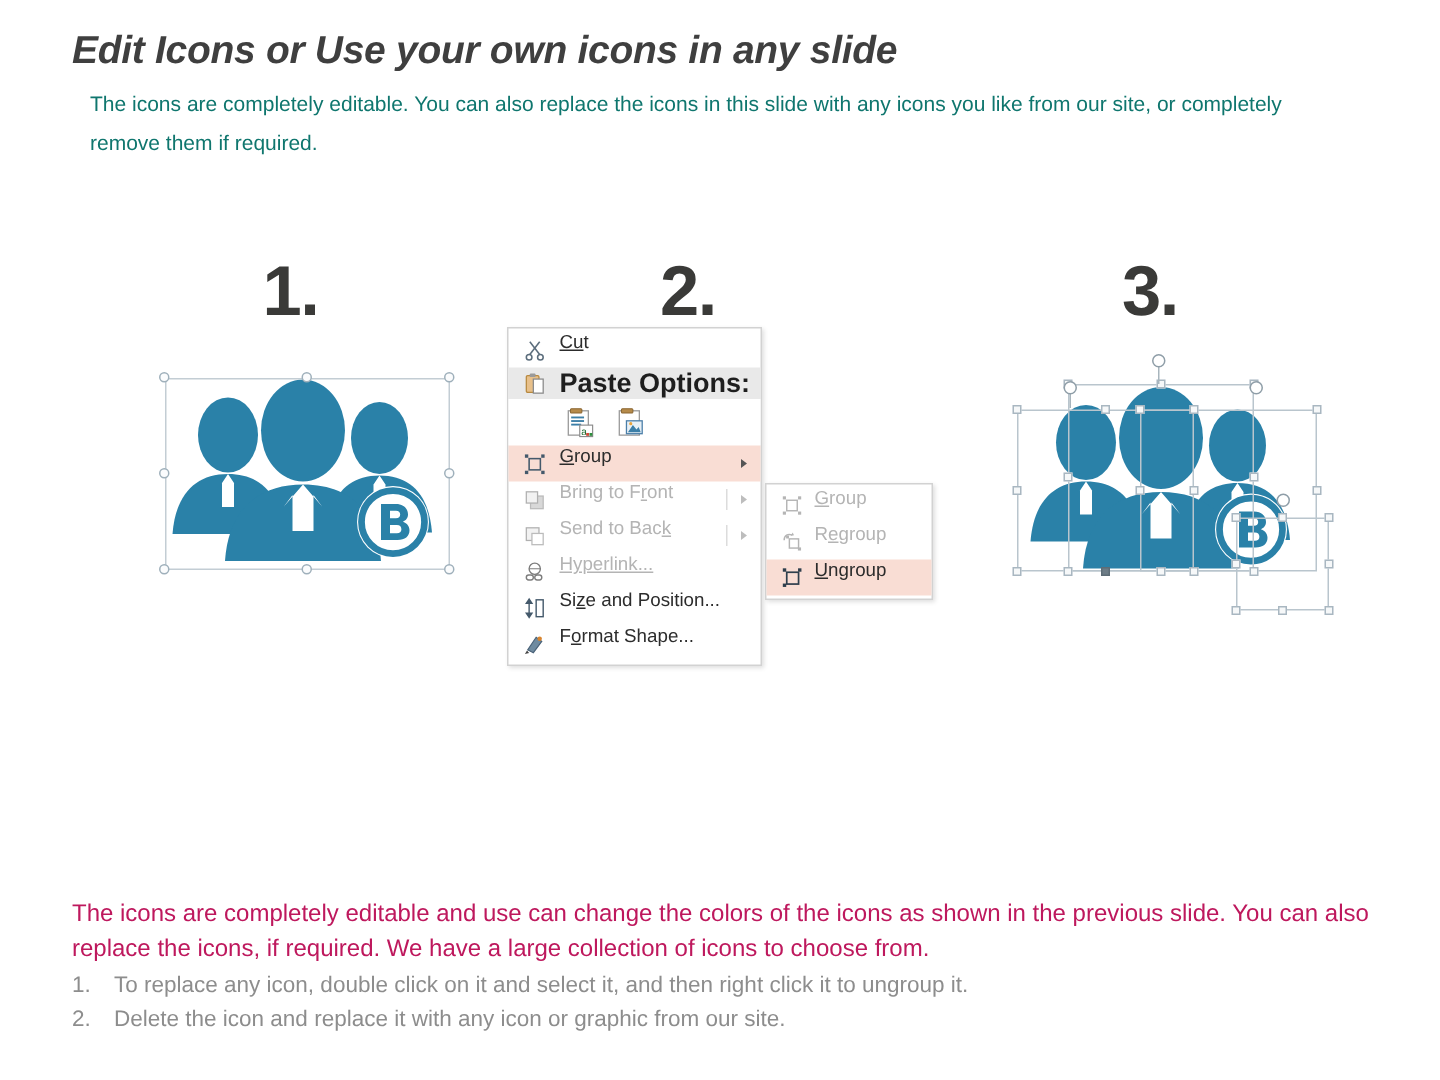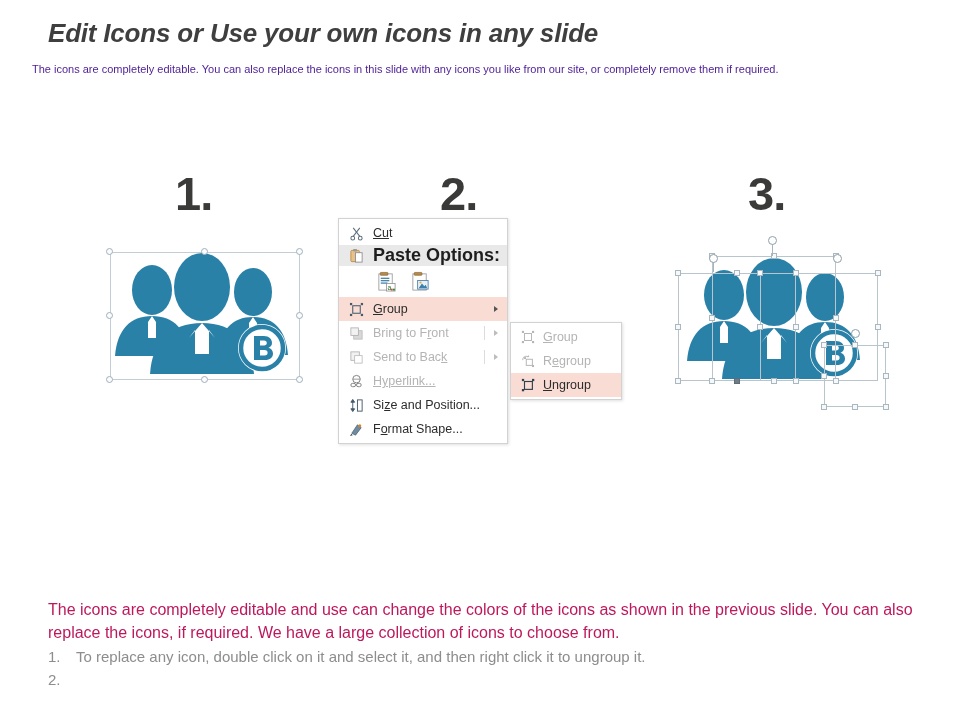--- a/index.html
+++ b/index.html
@@ -23,24 +23,24 @@
     width: 880px;
     font-size: 26px;
     font-style: italic;
     font-weight: bold;
     color: #3f3f3f;
     letter-spacing: -0.2px;
     white-space: nowrap;
   }
   #subtitle {
     position: absolute;
-    left: 32px; top: 56px;
+    left: 60px; top: 56px;
     width: 830px;
-    font-size: 11px;
-    color: #4c1d95;
+    font-size: 14px;
+    color: #0f766e;
     line-height: 26px;
   }
 
   
   .step-num {
     position: absolute;
     font-size: 47px;
     font-weight: bold;
     color: #3a3a38;
     line-height: 1;
@@ -98,21 +98,21 @@
     background: #ffffff;
     border: 1px solid #d2d2d2;
     box-shadow: 1px 1px 3px rgba(0,0,0,0.13);
     padding: 2px 0 2px 0;
     font-size: 12.5px;
     color: #2c2c2c;
   }
   .mi {
     position: relative;
     display: flex;
-    align-items: center;
+    align-items: flex-start;
     height: 24px;
     padding-left: 34px;
     padding-right: 30px;
     white-space: nowrap;
   }
   .mi.hl { background: #f9ddd4; }
   .mi.dis { color: #b4b4b4; }
   .mi .mi-icon {
     position: absolute;
     left: 7px; top: 50%;
@@ -490,16 +490,17 @@
   </div>
 
   <div id="bottom-para">The icons are completely editable and use can change the colors of the icons as shown in the previous slide. You can also replace the icons, if required. We have a large collection of icons to choose from.</div>
   <div id="bottom-list">
     <div class="li-row">
       <span class="li-num">1.</span>
       <span>To replace any icon, double click on it and select it, and then right click it to ungroup it.</span>
     </div>
     <div class="li-row">
       <span class="li-num">2.</span>
+      <span>Delete the icon and replace it with any icon or graphic from our site.</span>
     </div>
   </div>
 
 </div>
 
 </body></html>

